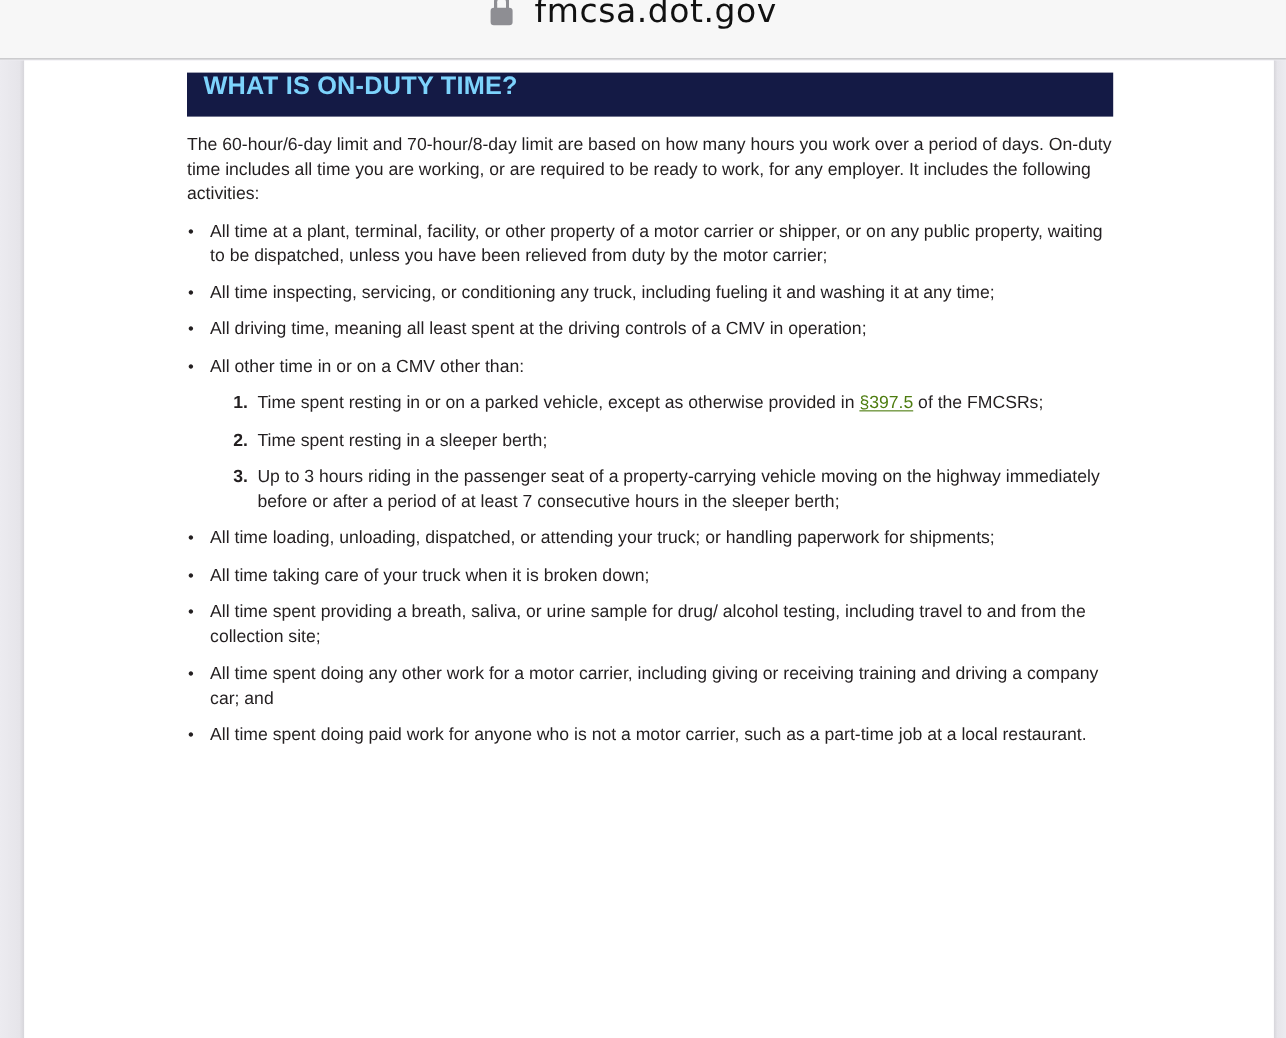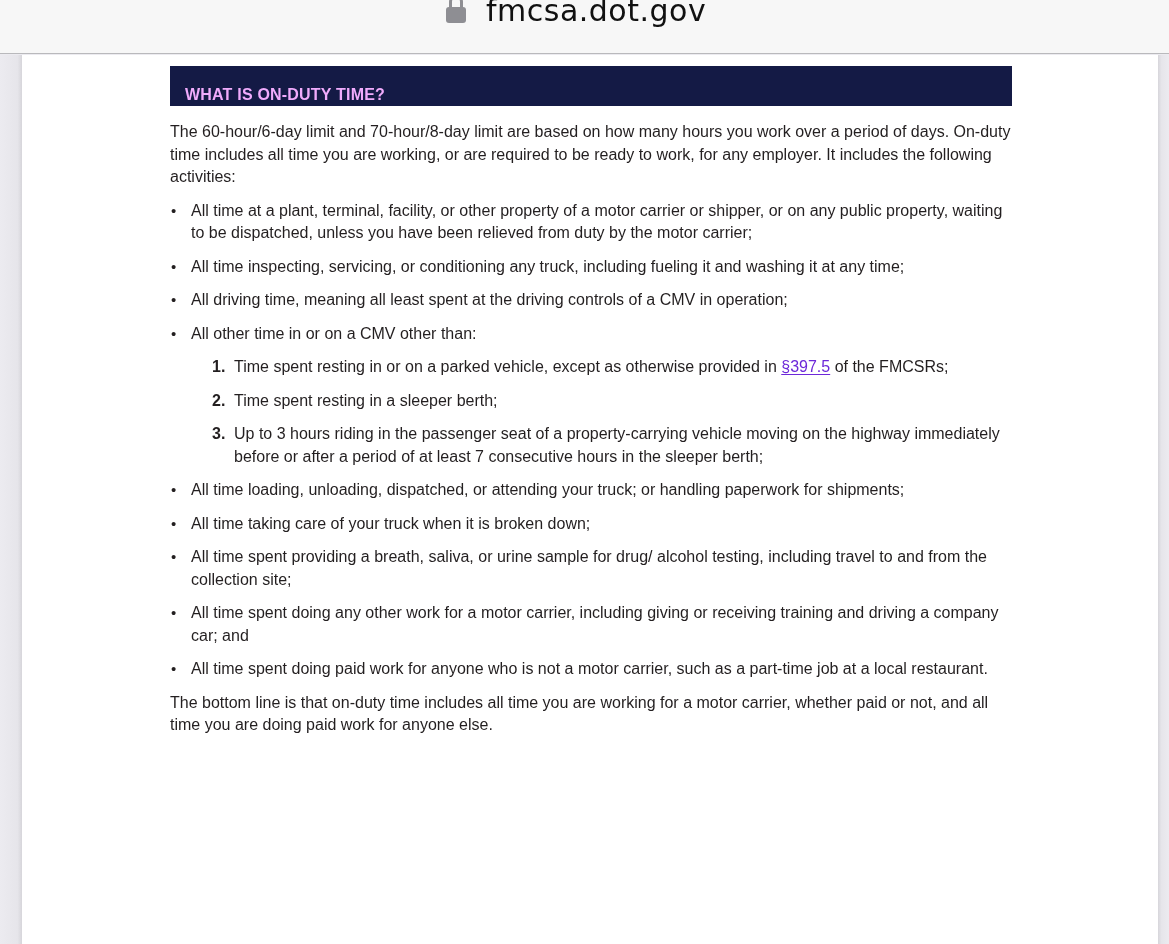--- a/index.html
+++ b/index.html
@@ -46,36 +46,36 @@
     .page {
       position:absolute; left:22px; top:55px; width:1136px; height:889px;
       background:#ffffff;
     }
     .content {
       position:absolute; left:148px; top:11px; width:842px;
       color:#231f20; font-size:16px; line-height:22.5px;
       font-family:"Liberation Sans", sans-serif;
     }
     .banner {
-      background:#141a45; color:#f0abfc; height:40px; box-sizing:border-box;
-      padding-left:15px; font-weight:bold; font-size:16px;
-      display:flex; align-items:flex-end; letter-spacing:0.2px;
+      background:#141a45; color:#7dd3fc; height:40px; box-sizing:border-box;
+      padding-left:15px; font-weight:bold; font-size:23px;
+      display:flex; align-items:flex-start; letter-spacing:0.2px;
     }
     .intro { margin:15px 0 0 0; }
     ul.main { list-style:none; padding:0; margin:11px 0 0 0; }
     ul.main > li { position:relative; padding-left:21px; margin-bottom:11px; }
     ul.main > li .bullet {
       position:absolute; left:1px; top:0; font-size:15px;
     }
     ol.sub { list-style:none; padding:0; margin:11px 0 0 0; }
     ol.sub > li { position:relative; padding-left:43px; margin-bottom:11px; }
     ol.sub > li .num {
       position:absolute; left:21px; top:0; font-weight:bold;
     }
-    a.ref { color:#6d28d9; text-underline-offset:2px; }
+    a.ref { color:#4d7c0f; text-underline-offset:2px; }
     .bottom { margin:0; }
     .definition { margin:22px 0 0 0; }
   </style>
 </head>
 <body>
 
 <div class="urlbar">
   <div class="url-wrap">
     <span class="lock">
       <span class="shackle"></span>
@@ -142,16 +142,15 @@
       <li>
         <span class="bullet">•</span>
         <span>All time spent doing any other work for a motor carrier, including giving or receiving training and driving a company car; and</span>
       </li>
       <li>
         <span class="bullet">•</span>
         <span>All time spent doing paid work for anyone who is not a motor carrier, such as a part-time job at a local restaurant.</span>
       </li>
     </ul>
 
-    <p class="bottom">The bottom line is that on-duty time includes all time you are working for a motor carrier, whether paid or not, and all time you are doing paid work for anyone else.</p>
 
   </div>
 </div>
 
 </body></html>

